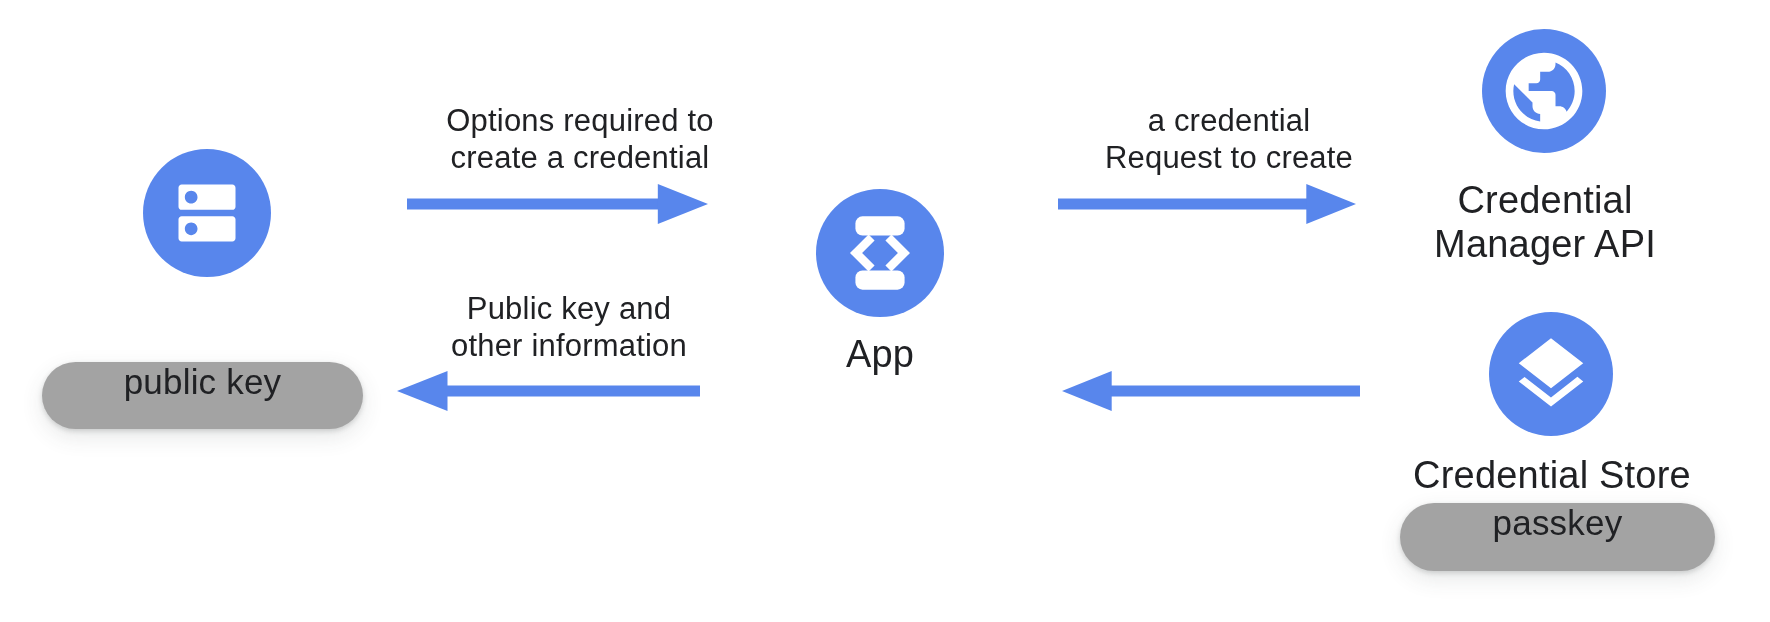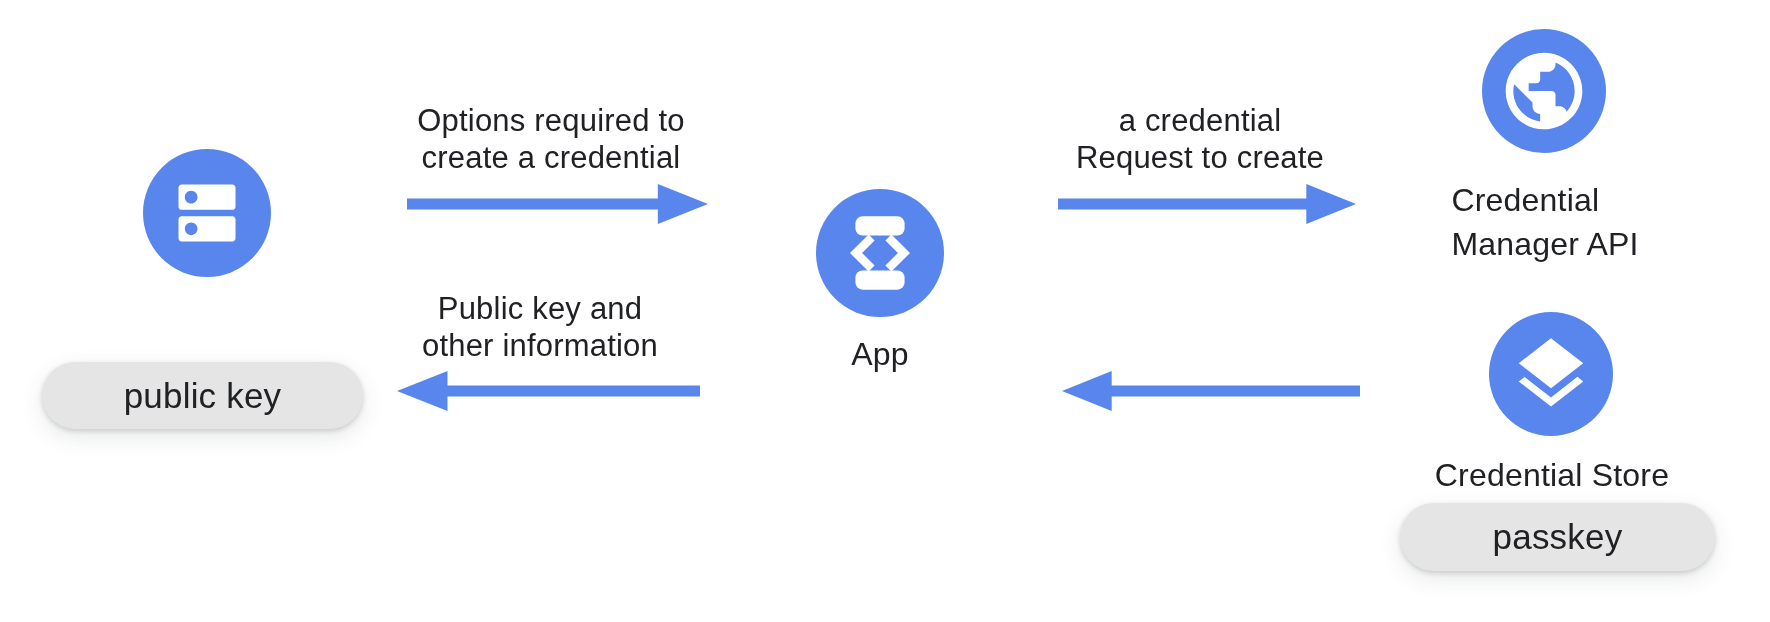--- a/index.html
+++ b/index.html
@@ -7,36 +7,36 @@
     position:relative;width:1770px;height:622px;background:#ffffff;overflow:hidden;
     font-family:"Liberation Sans","DejaVu Sans",sans-serif;color:#202124;
   }
   .node-circle{
     position:absolute;border-radius:50%;background:#5886EC;
     display:flex;align-items:center;justify-content:center;
   }
   .node-circle svg{display:block;}
   .node-label{
     position:absolute;transform:translateX(-50%);
-    font-size:32px;line-height:44px;white-space:nowrap;
+    font-size:38px;line-height:44px;text-align:center;white-space:nowrap;
     color:#202124;letter-spacing:0.2px;
   }
   .badge{
-    position:absolute;background:#e5e5e5;border-radius:36px;
-    display:flex;align-items:center;justify-content:center;
+    position:absolute;background:#a3a3a3;border-radius:36px;
+    display:flex;justify-content:center;
     font-size:35px;color:#202124;letter-spacing:0.2px;
     box-shadow:0 2px 5px rgba(60,64,67,.20), 0 8px 22px rgba(60,64,67,.12);
   }
   .arrow{position:absolute;height:44px;}
   .arrow svg{display:block;width:100%;height:100%;}
   .arrow.left svg{transform:scaleX(-1);}
   .arrow-label{
     position:absolute;transform:translateX(-50%);
     font-size:31px;line-height:37px;text-align:center;white-space:nowrap;
-    color:#202124;letter-spacing:0.2px;
+    color:#202124;letter-spacing:0.2px;margin-left:29px;
   }
   .arrow-label.mono{
     font-family:"DejaVu Sans Mono","Liberation Mono",monospace;
     font-size:32px;line-height:36px;letter-spacing:0;
   }
 </style>
 </head>
 <body>
 
 <div class="canvas">

